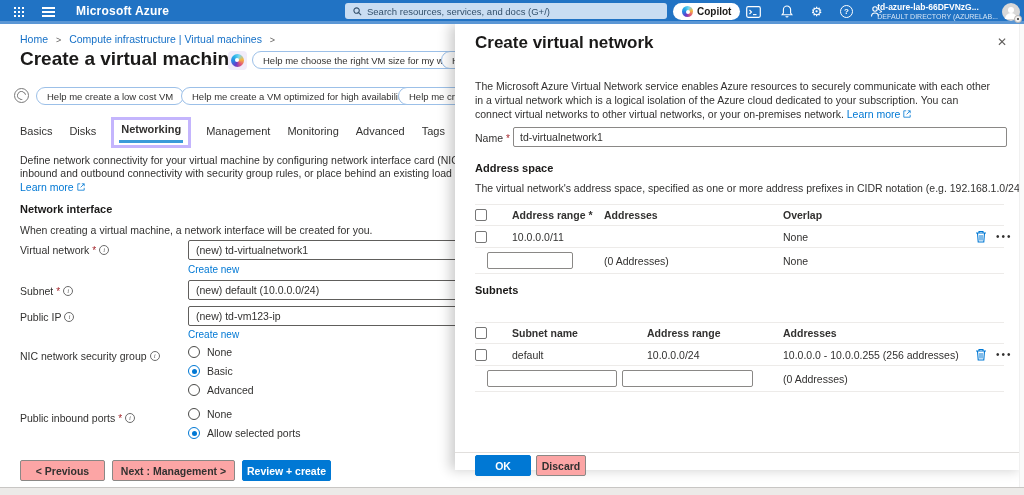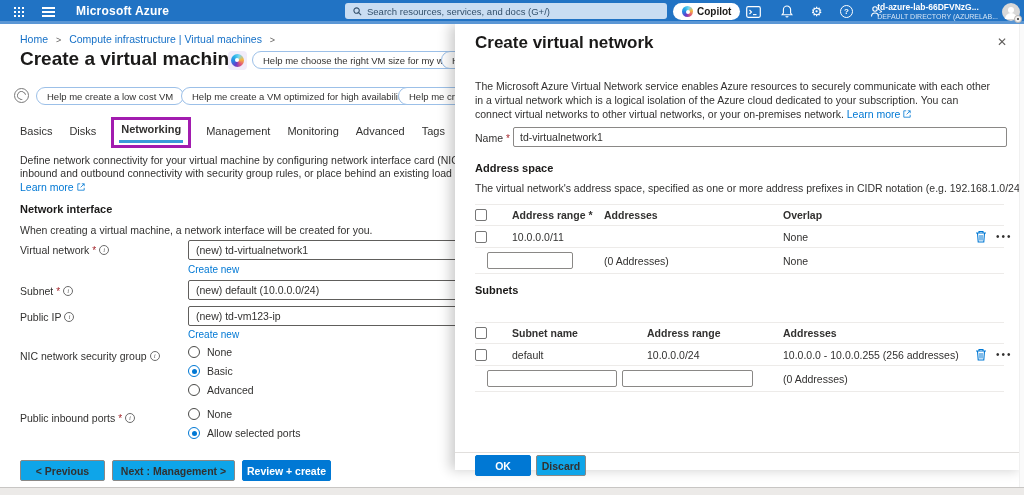--- a/index.html
+++ b/index.html
@@ -46,38 +46,38 @@
     display:flex; align-items:center; justify-content:center; }
   .pill { position:absolute; height:18px; border:1px solid #9cc0e8; border-radius:9px; background:#fff;
     display:flex; align-items:center; padding:0 10px; font-size:9.5px; color:#323130; white-space:nowrap; overflow:hidden; }
   .cp-outline { position:absolute; left:14px; top:64px; width:15px; height:15px; border-radius:50%;
     border:1px solid #7a7a7a; display:flex; align-items:center; justify-content:center; }
   .cp-outline::after { content:""; width:7px; height:7px; border-radius:50%; border:1.5px solid #7a7a7a; border-right-color:transparent; transform:rotate(35deg); }
 
   .tabs { position:absolute; left:20px; top:94px; display:flex; align-items:center; gap:17px;
     font-size:11px; color:#323130; white-space:nowrap; }
   .tab { padding:5px 0 9px; }
-  .tab.active { position:relative; border:3px solid #a21caf; padding:3px 7px 10px; font-weight:bold; margin:-1px -2px; }
+  .tab.active { position:relative; border:3px solid #c4b5fd; padding:3px 7px 10px; font-weight:bold; margin:-1px -2px; }
   .tab.active::after { content:""; position:absolute; left:5px; right:5px; bottom:2px; height:3px; background:#3b9bd9; }
 
   .introline { position:absolute; left:20px; font-size:10.5px; white-space:nowrap; color:#323130; }
   a.lnk { color:#0078d4; text-decoration:none; }
   .sec-h { position:absolute; left:20px; font-size:11px; font-weight:bold; color:#1b1a19; }
   .lbl { position:absolute; left:20px; font-size:10.5px; color:#323130; display:flex; align-items:center; gap:3px; white-space:nowrap; }
   .req { color:#a4262c; font-size:10px; }
   .info { width:10px; height:10px; border-radius:50%; border:1px solid #6b6b6b; color:#6b6b6b;
     font-size:7px; display:inline-flex; align-items:center; justify-content:center; font-style:italic; font-family:"Liberation Serif",serif; }
   .select { position:absolute; left:188px; width:452px; height:20px; border:1px solid #605e5c; border-radius:2px;
     background:#fff; font-size:10.5px; display:flex; align-items:center; padding:0 7px; white-space:nowrap; }
   .createnew { position:absolute; left:188px; font-size:10px; }
   .radio-row { position:absolute; left:188px; display:flex; align-items:center; gap:7px; font-size:10.5px; }
   .rb { width:12px; height:12px; border-radius:50%; border:1px solid #4a4a48; background:#fff; position:relative; }
   .rb.sel { border-color:#0078d4; }
   .rb.sel::after { content:""; position:absolute; left:2.5px; top:2.5px; width:5px; height:5px; border-radius:50%; background:#0078d4; }
-  .btn { position:absolute; height:21px; border:1px solid #8a8886; border-radius:2px; background:#0ea5e9;
+  .btn { position:absolute; height:21px; border:1px solid #8a8886; border-radius:2px; background:#fca5a5;
     font-size:10.5px; font-weight:bold; color:#323130; display:flex; align-items:center; justify-content:center; white-space:nowrap; }
   .btn.primary { background:#0078d4; border-color:#0078d4; color:#fff; }
 
   
   #panel { position:absolute; left:455px; top:24px; width:569px; height:446px; background:#fff;
     box-shadow:-5px 0 12px rgba(0,0,0,.2); z-index:10; }
   .pn-title { position:absolute; left:20px; top:9px; font-size:17px; font-weight:bold; color:#1b1a19; }
   .pn-close { position:absolute; right:14px; top:10px; font-size:12px; color:#605e5c; width:16px; height:16px;
     display:flex; align-items:center; justify-content:center; }
   .pn-desc { position:absolute; left:20px; top:55px; width:520px; font-size:10.5px; line-height:14px; color:#323130; }

